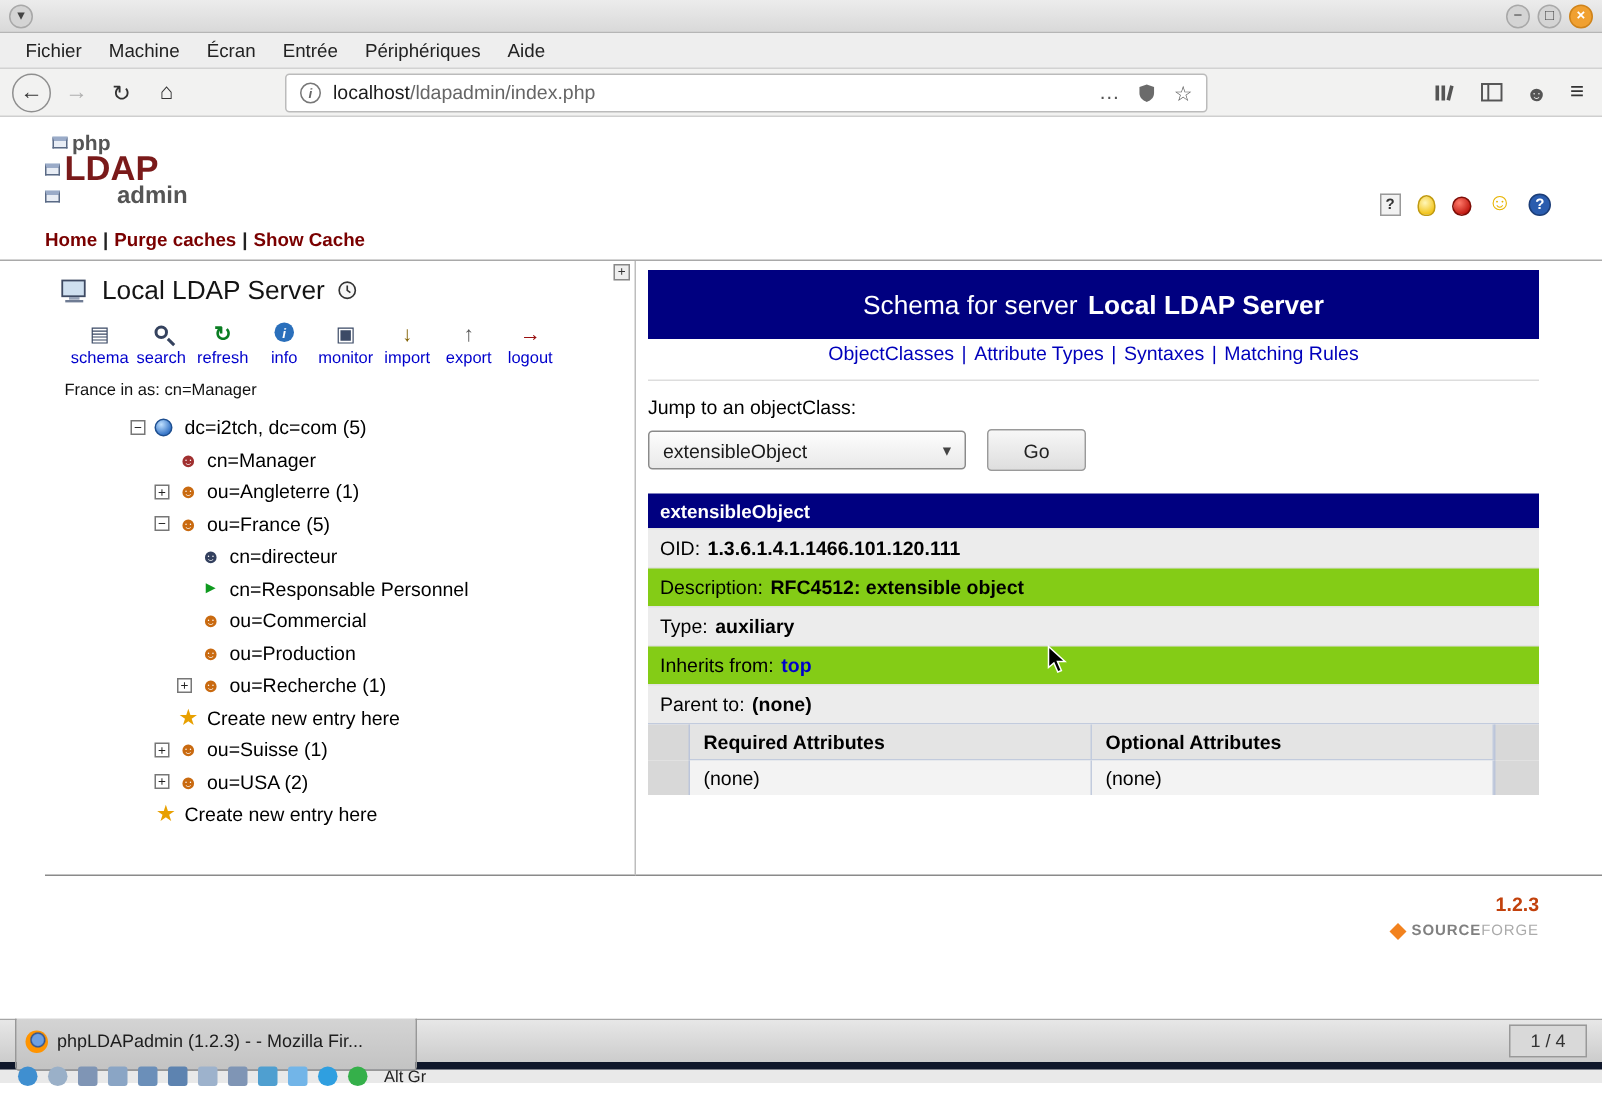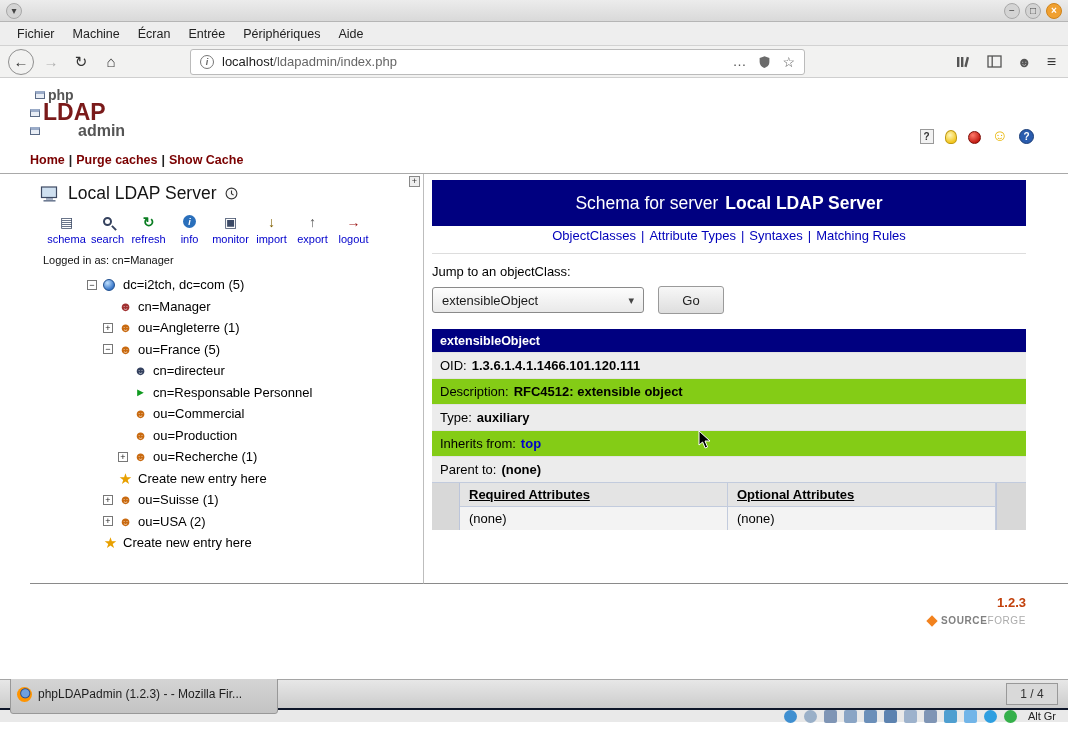--- a/index.html
+++ b/index.html
@@ -146,21 +146,21 @@
   .bg-a { background:#ececec; } .bg-b { background:#84cc16; }
   .schema-row .lbl { margin-right:5px; }
   .schema-row .val { font-weight:bold; }
   .schema-row .val.link { color:#0000cc; cursor:pointer; }
 
   .attr-table { border-top:1px solid #c2cbdd; }
   .attr-row { display:flex; }
   .gutter { width:28px; background:#d8d8d8; border-right:1px solid #bcc5da; flex:none; }
   .gutter-r { width:30px; background:#d8d8d8; border-left:1px solid #bcc5da; flex:none; }
   .cell { flex:1; padding:4px 9px; font-size:13px; border-right:1px solid #c2cbdd; color:#000; }
-  .attr-head .cell { font-weight:bold; background:#e4e4e4; border-bottom:1px solid #c2cbdd;text-decoration:underline; }
+  .attr-head .cell { font-weight:bold; background:#e4e4e4; border-bottom:1px solid #c2cbdd; }
   .attr-vals .cell { background:#f3f3f3; }
 
   .version-area { text-align:right; padding-right:42px; margin-top:11px; }
   .version { font-weight:bold; font-size:13px; color:#c2410c; }
   .sf { display:flex; justify-content:flex-end; align-items:center; gap:5px; margin-top:5px; }
   .sf-diamond { width:8px; height:8px; background:#f2821e; transform:rotate(45deg); }
   .sf-text { font-size:10px; letter-spacing:0.6px; }
   .sf-source { font-weight:bold; color:#808080; }
   .sf-forge { color:#ababab; }
 
@@ -174,22 +174,22 @@
     border:1px solid #989898; border-radius:3px; display:flex; align-items:center;
     gap:6px; padding:0 6px; font-size:12px; color:#1d1d1d; cursor:pointer; }
   .ff-icon { width:15px; height:15px; border-radius:50%; flex:none;
     background:radial-gradient(circle at 55% 42%, #6fa0e0 0 30%, #2b4f8e 38%, #ff9400 46% 78%, #e06000 100%); }
   .task-label { white-space:nowrap; overflow:hidden; }
   .pager { margin-left:auto; width:52px; height:22px; border:1px solid #999;
     background:#d9d9d9; display:flex; align-items:center; justify-content:center;
     font-size:12px; color:#333; cursor:pointer; }
 
   
-  .statusbar { height:14px; background:#e9e9e9; border-top:2px solid #0f172a;
-    display:flex; align-items:center; justify-content:flex-end; gap:7px;
+  .statusbar { height:14px; background:#e9e9e9; border-top:5px solid #0f172a;
+    display:flex; align-items:center; gap:7px;
     padding:0 12px; font-size:11px; color:#333; }
   .st-icon { width:13px; height:13px; border-radius:2px; cursor:pointer; }
   .st-round { border-radius:50%; }
   .kb-label { margin-left:4px; color:#222; }
 
   svg { display:block; }
 </style>
 </head>
 <body>
 
@@ -334,21 +334,21 @@
         <div class="tbi">
           <span class="tbi-icon glyph-exp">↑</span>
           <span class="tbi-label">export</span>
         </div>
         <div class="tbi">
           <span class="tbi-icon glyph-out">→</span>
           <span class="tbi-label">logout</span>
         </div>
       </div>
 
-      <div class="logged-in">Logged in as: cn=Manager</div>
+      <div class="logged-in">France in as: cn=Manager</div>
 
       <div class="tree">
         <div class="tree-row lvl0">
           <span class="expander">−</span>
           <span class="globe"></span>
           <span class="tlabel">dc=i2tch, dc=com (5)</span>
         </div>
         <div class="tree-row lvl1">
           <span class="exp-spacer"></span>
           <span class="ticon person">☻</span>

